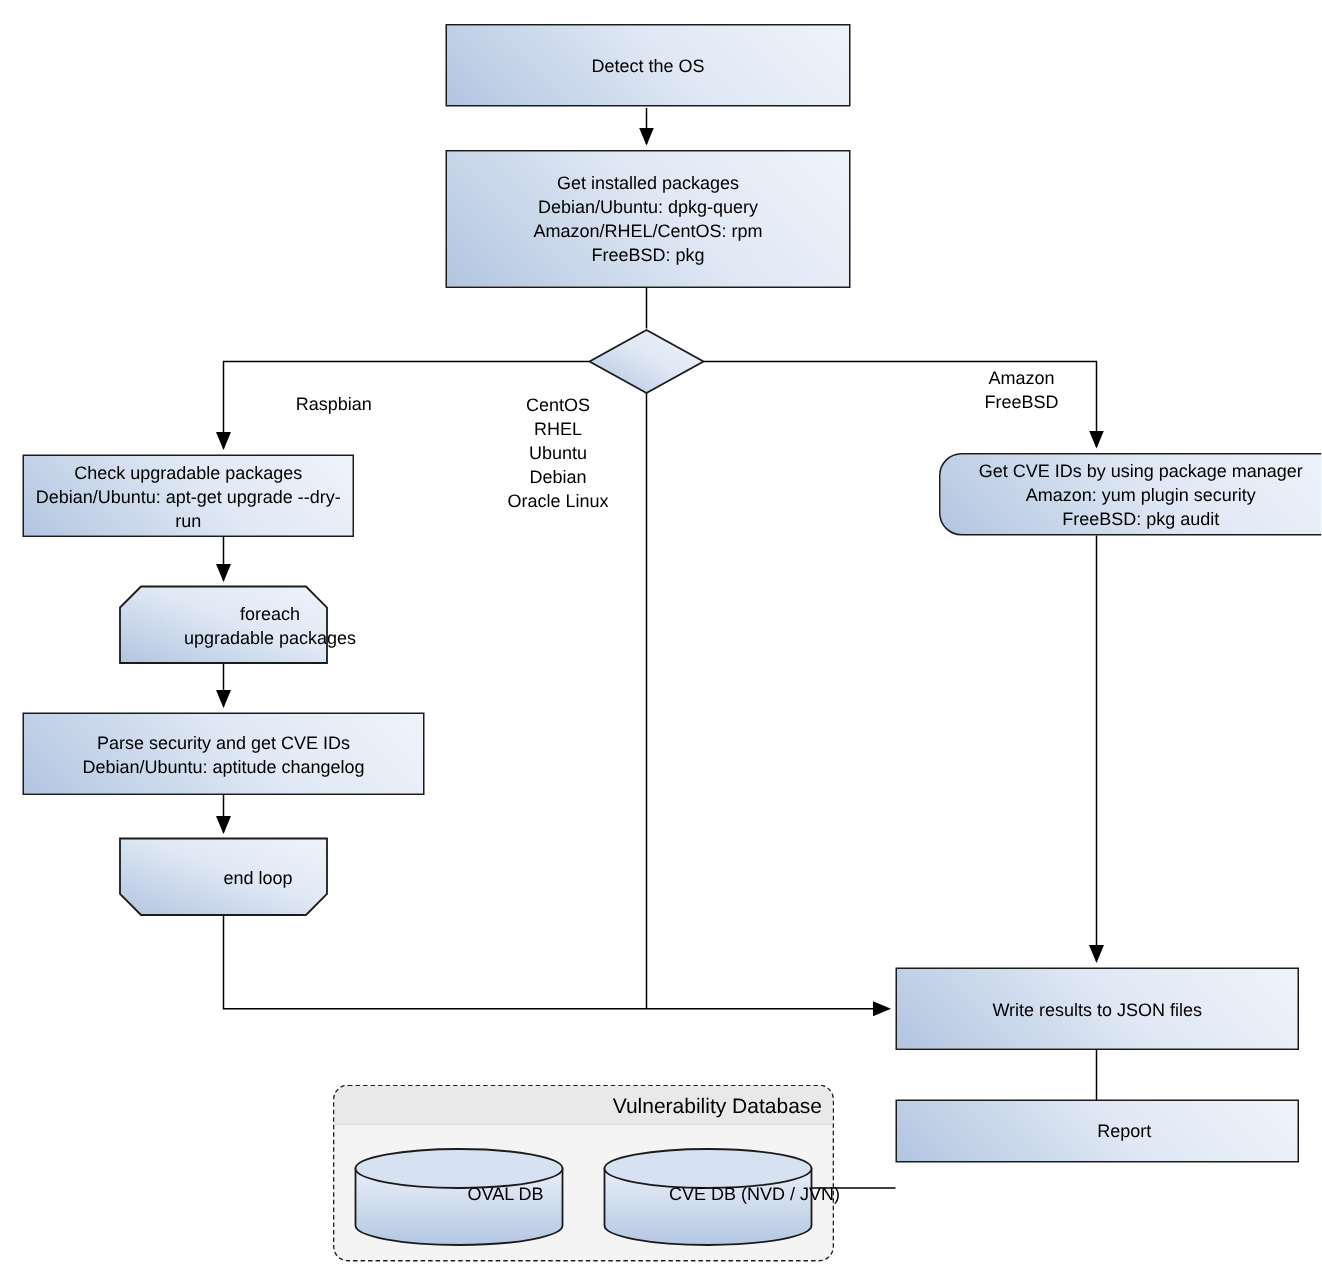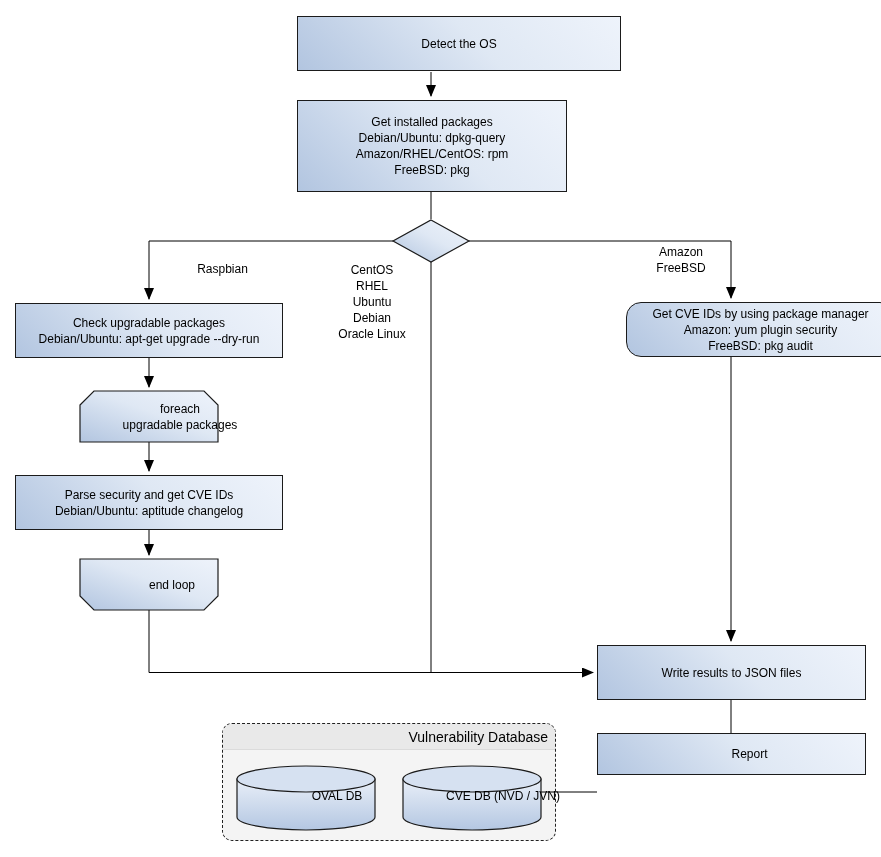--- a/index.html
+++ b/index.html
@@ -104,32 +104,32 @@
       <path d="M237,779 V817 A69,13 0 0 0 375,817 V779 Z" fill="url(#gradCyl)" stroke="#1b1b1b" stroke-width="1.2"></path>
       <ellipse cx="306" cy="779" rx="69" ry="13" fill="#d6e1f1" stroke="#1b1b1b" stroke-width="1.2"></ellipse>
     </g>
 
     <g>
       <path d="M403,779 V817 A69,13 0 0 0 541,817 V779 Z" fill="url(#gradCyl)" stroke="#1b1b1b" stroke-width="1.2"></path>
       <ellipse cx="472" cy="779" rx="69" ry="13" fill="#d6e1f1" stroke="#1b1b1b" stroke-width="1.2"></ellipse>
     </g>
   </svg>
 
-  <div class="rect-node" style="left:297px;top:16px;width:324px;height:55px;">
+  <div class="rect-node" style="left:297px;top:16px;width:270px;height:55px;">
     <div>Detect the OS</div>
   </div>
 
   <div class="rect-node" style="left:297px;top:100px;width:270px;height:92px;">
     <div>Get installed packages</div>
     <div>Debian/Ubuntu: dpkg-query</div>
     <div>Amazon/RHEL/CentOS: rpm</div>
     <div>FreeBSD: pkg</div>
   </div>
 
-  <div class="rect-node" style="left:15px;top:303px;width:268px;height:55px;">
+  <div class="rect-node" style="left:15px;top:303px;width:221px;height:55px;">
     <div>Check upgradable packages</div>
     <div>Debian/Ubuntu: apt-get upgrade --dry-run</div>
   </div>
 
   <div class="rect-node" style="left:15px;top:475px;width:268px;height:55px;">
     <div>Parse security and get CVE IDs</div>
     <div>Debian/Ubuntu: aptitude changelog</div>
   </div>
 
   <div class="rect-node" style="left:626px;top:302px;width:269px;height:55px;border-radius:15px;">

